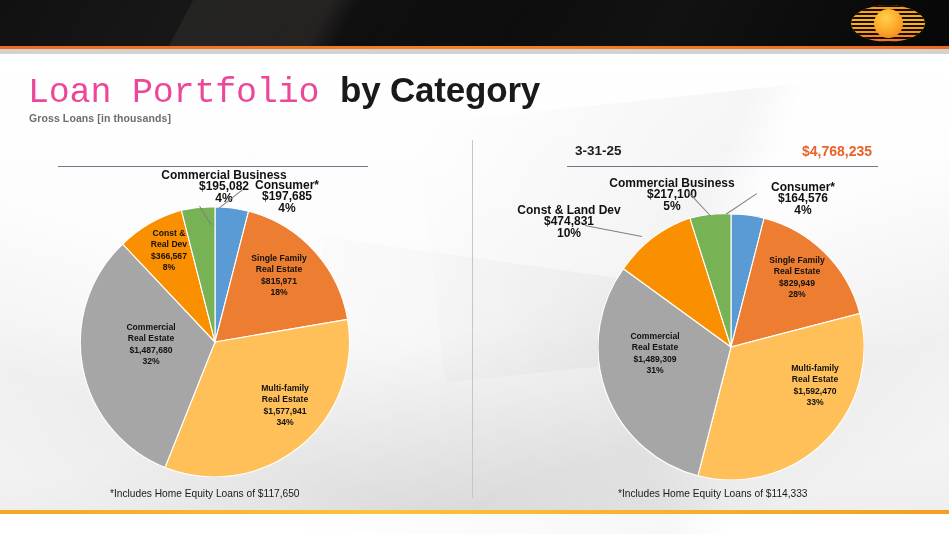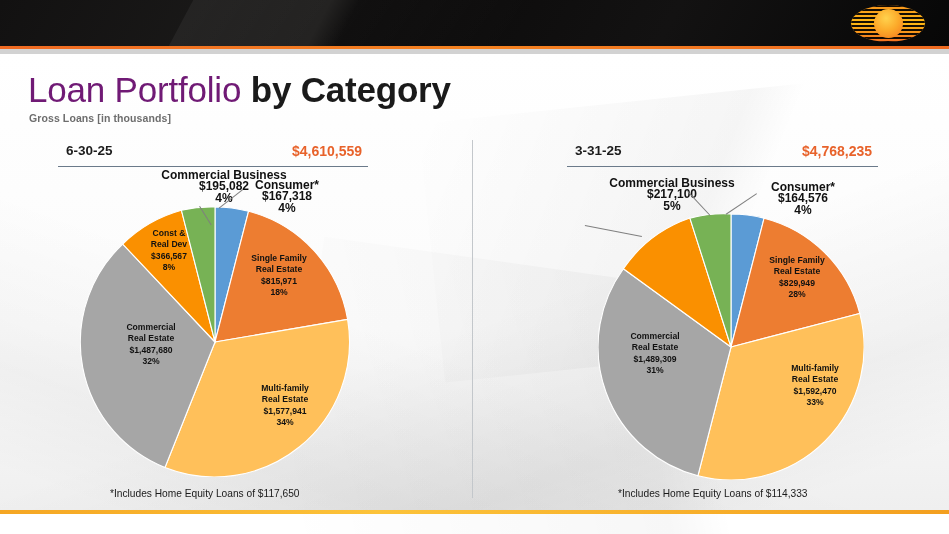--- a/index.html
+++ b/index.html
@@ -67,21 +67,21 @@
     position:absolute;left:300px;top:230px;width:700px;height:300px;
     background:linear-gradient(70deg,rgba(255,255,255,0) 0%,rgba(0,0,0,.03) 50%,rgba(255,255,255,0) 58%);
     transform:rotate(8deg);
   }
 
   
   .title{
     position:absolute;left:28px;top:70px;
     font-size:35px;letter-spacing:-.2px;white-space:nowrap;
   }
-  .title .t1{color:#701a75;font-weight:400;}
+  .title .t1{color:#ec4899;font-weight:400;font-family:Liberation Mono, monospace;}
   .title .t2{color:#1a1a1a;font-weight:700;}
   .subtitle{
     position:absolute;left:29px;top:112px;
     font-size:10.5px;font-weight:700;color:#6d6d6d;letter-spacing:.1px;
   }
 
   
   .panel-head{position:absolute;height:26px;}
   .panel-head .date{
     position:absolute;left:8px;top:0;font-size:13.5px;font-weight:700;color:#1c1c1c;
@@ -141,24 +141,20 @@
   <div class="bodybg">
     <div class="swoosh1"></div>
     <div class="swoosh2"></div>
   </div>
 
   <div class="title">
     <span class="t1">Loan Portfolio </span><span class="t2">by Category</span>
   </div>
   <div class="subtitle">Gross Loans [in thousands]</div>
 
-  <div class="panel-head" style="left:58px;top:143px;width:310px;">
-    <span class="date">6-30-25</span>
-    <span class="total">$4,610,559</span>
-  </div>
   <div class="panel-rule" style="left:58px;top:166px;width:310px;"></div>
 
   <div class="panel-head" style="left:567px;top:143px;width:311px;">
     <span class="date">3-31-25</span>
     <span class="total">$4,768,235</span>
   </div>
   <div class="panel-rule" style="left:567px;top:166px;width:311px;"></div>
 
   <div class="divider"></div>
 
@@ -206,21 +202,21 @@
 
   <div class="co" style="left:144px;top:170px;width:160px;">
     <div>Commercial Business</div>
     <div>$195,082</div>
     <div>4%</div>
   </div>
   <div class="leader" style="left:200px;top:206px;width:22px;transform:rotate(58deg);"></div>
 
   <div class="co" style="left:242px;top:180px;width:90px;">
     <div>Consumer*</div>
-    <div>$167,318</div>
+    <div>$197,685</div>
     <div>4%</div>
   </div>
   <div class="leader" style="left:243px;top:190px;width:30px;transform:rotate(142deg);"></div>
 
   <div class="footnote" style="left:110px;top:488px;">*Includes Home Equity Loans of $117,650</div>
 
   <div class="pie" style="left:598px;top:214px;width:266px;height:266px;">
     <svg width="266" height="266" viewBox="0 0 266 266">
 
       <path d="M133,133 L133,0 A133,133 0 0,1 166.08,4.18 Z" fill="#5b9bd5" stroke="#ffffff" stroke-width="1.1"></path>
@@ -256,20 +252,25 @@
     <div>31%</div>
   </div>
 
   <div class="co" style="left:592px;top:178px;width:160px;">
     <div>Commercial Business</div>
     <div>$217,100</div>
     <div>5%</div>
   </div>
   <div class="leader" style="left:688px;top:191px;width:33px;transform:rotate(47deg);"></div>
 
+  <div class="co" style="left:499px;top:205px;width:140px;">
+    <div>Const &amp; Land Dev</div>
+    <div>$474,831</div>
+    <div>10%</div>
+  </div>
   <div class="leader" style="left:585px;top:225px;width:58px;transform:rotate(11deg);"></div>
 
   <div class="co" style="left:756px;top:182px;width:94px;">
     <div>Consumer*</div>
     <div>$164,576</div>
     <div>4%</div>
   </div>
   <div class="leader" style="left:757px;top:194px;width:37px;transform:rotate(146deg);"></div>
 
   <div class="footnote" style="left:618px;top:488px;">*Includes Home Equity Loans of $114,333</div>

